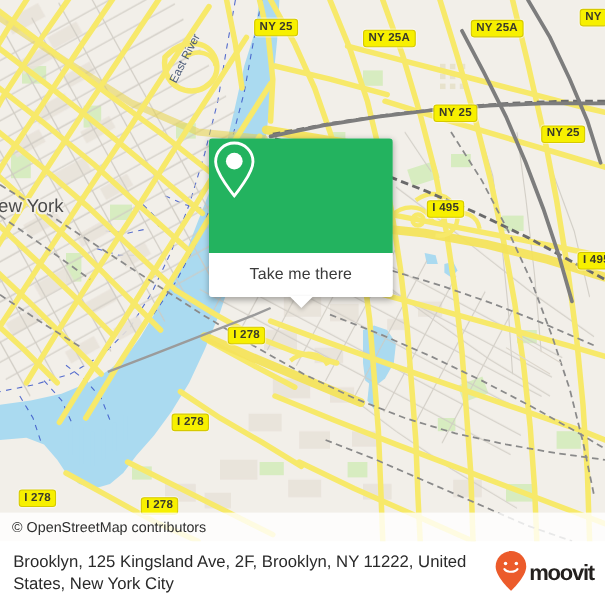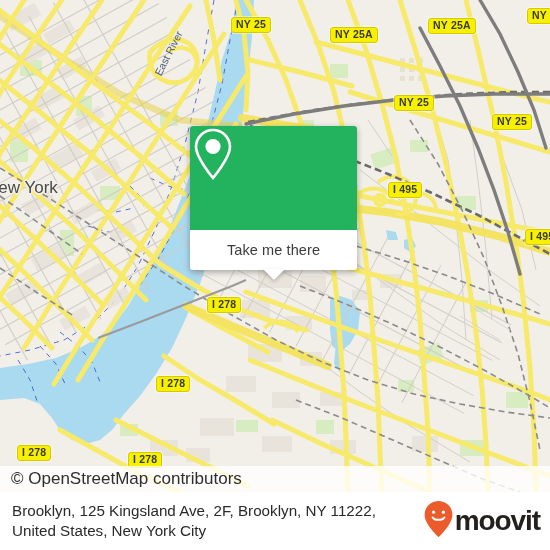--- a/index.html
+++ b/index.html
@@ -75,36 +75,36 @@
     filter:drop-shadow(0 2px 2px rgba(0,0,0,.22));
   }
 
   
   .attrib{
     position:absolute;left:0;top:466px;width:550px;height:26px;
     background:rgba(255,255,255,.80);
     display:flex;align-items:center;
     box-sizing:border-box;padding-left:11px;
   }
-  .attrib span{color:#2e2e2e;font-size:17px;}
+  .attrib span{color:#2e2e2e;font-size:13px;}
 
   
   .caption{
     position:absolute;left:0;top:492px;width:550px;height:58px;
     background:#ffffff;
     display:flex;align-items:center;
     box-sizing:border-box;padding:0 10px 0 12px;
     overflow:hidden;
   }
   .caption-text{
     color:#2a2a2a;font-size:15.2px;line-height:20px;flex:1;
   }
   .brand{display:flex;align-items:center;flex:0 0 auto;margin-left:2px;}
   .brand-word{
-    color:#23201e;font-size:28px;font-weight:bold;letter-spacing:-1.1px;
+    color:#23201e;font-size:20px;font-weight:bold;letter-spacing:-1.1px;
     margin-left:1px;line-height:30px;
   }
 </style>
 </head>
 <body>
 
 <div id="root">
 
   <div class="map">
     <svg width="550" height="492" viewBox="0 0 550 492">

